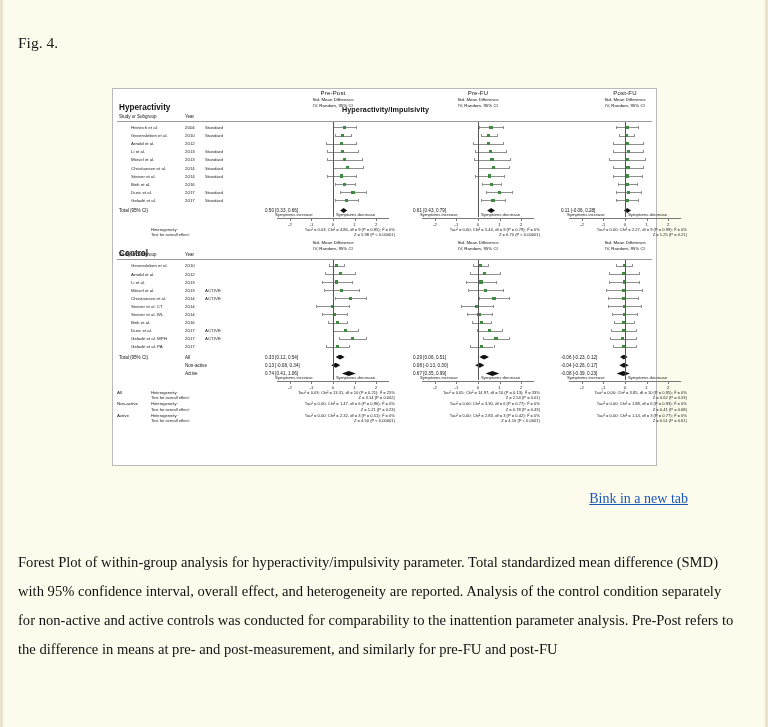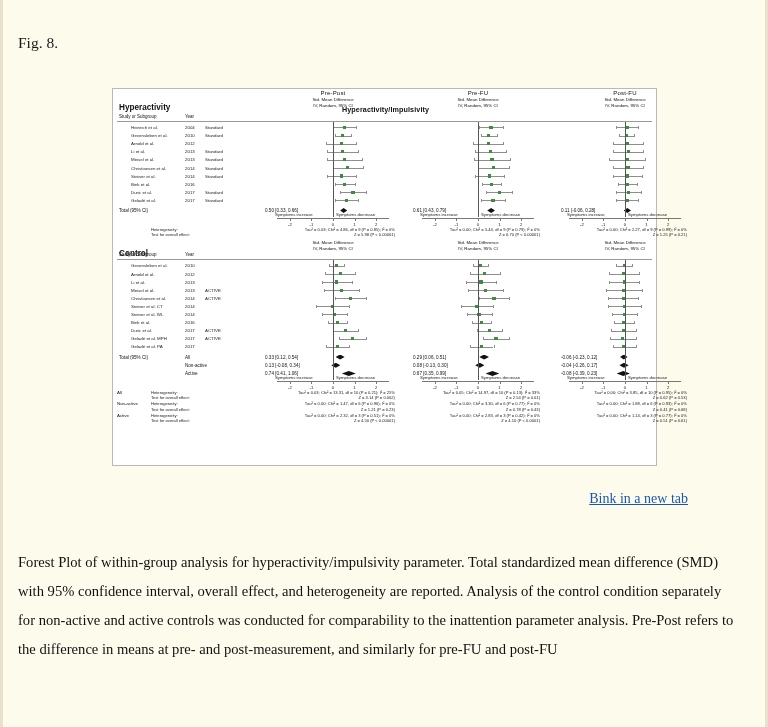--- a/index.html
+++ b/index.html
@@ -76,21 +76,21 @@
     position:absolute;left:18px;top:548px;width:722px;
     font-family:"Liberation Serif",serif;
     font-size:14.6px;line-height:29px;color:#111;text-align:left;
   }
 </style>
 </head>
 <body>
 
 <div class="page-border"></div>
 
-<div class="fig-label">Fig. 8.</div>
+<div class="fig-label">Fig. 4.</div>
 
 <div class="fig-frame">
   <div class="fig-title">Hyperactivity/Impulsivity</div>
   <div id="fig-body">
       <div class="grp-label" style="left: 6px; top: 14px;">Hyperactivity</div>
       <div class="colhead" style="left: 160px; top: 2px; width: 120px;">
         <div class="big">Pre-Post</div>
         <div>Std. Mean Difference</div>
         <div>IV, Random, 95% CI</div>
       </div>

